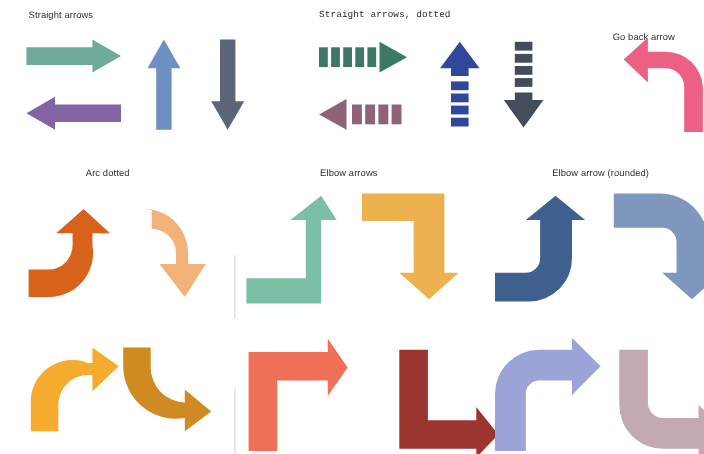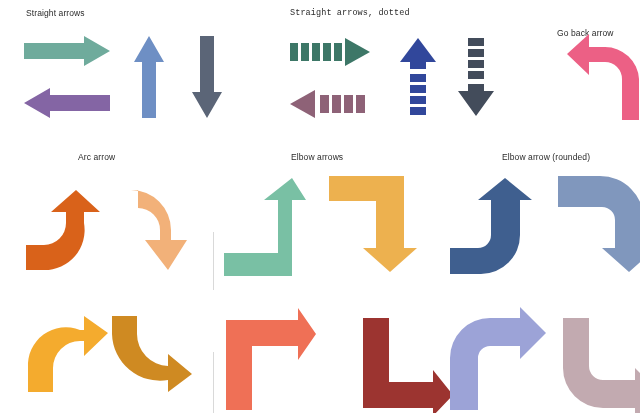--- a/index.html
+++ b/index.html
@@ -22,21 +22,21 @@
   .divider{position:absolute;background:#d9d9d9;}
 </style>
 </head>
 <body>
 
 <div class="canvas">
 
   <div class="sec-label" style="left:8px;  top:8px;">Straight arrows</div>
   <div class="sec-label" style="left:272px;top:8px;font-family:Liberation Mono, monospace;">Straight arrows, dotted</div>
   <div class="sec-label" style="left:539px;top:8px;margin-top:20px;">Go back arrow</div>
-  <div class="sec-label" style="left:60px; top:152px;">Arc arrow</div>
+  <div class="sec-label" style="left:60px; top:152px;">Arc dotted</div>
   <div class="sec-label" style="left:273px;top:152px;">Elbow arrows</div>
   <div class="sec-label" style="left:484px;top:152px;">Elbow arrow (rounded)</div>
 
   <div class="divider" style="left:195px;top:232px;width:1px;height:58px;"></div>
   <div class="divider" style="left:195px;top:352px;width:1px;height:61px;"></div>
   <div class="divider" style="left:639px;top:18px;width:1px;height:100px;"></div>
 
   <div class="shape" style="left:6px;top:36px;">
     <svg width="86" height="30" viewBox="0 0 86 30">
       <path d="M0,7 L60,7 L60,0 L86,15 L60,30 L60,23 L0,23 Z" fill="#6fab9c"></path>

